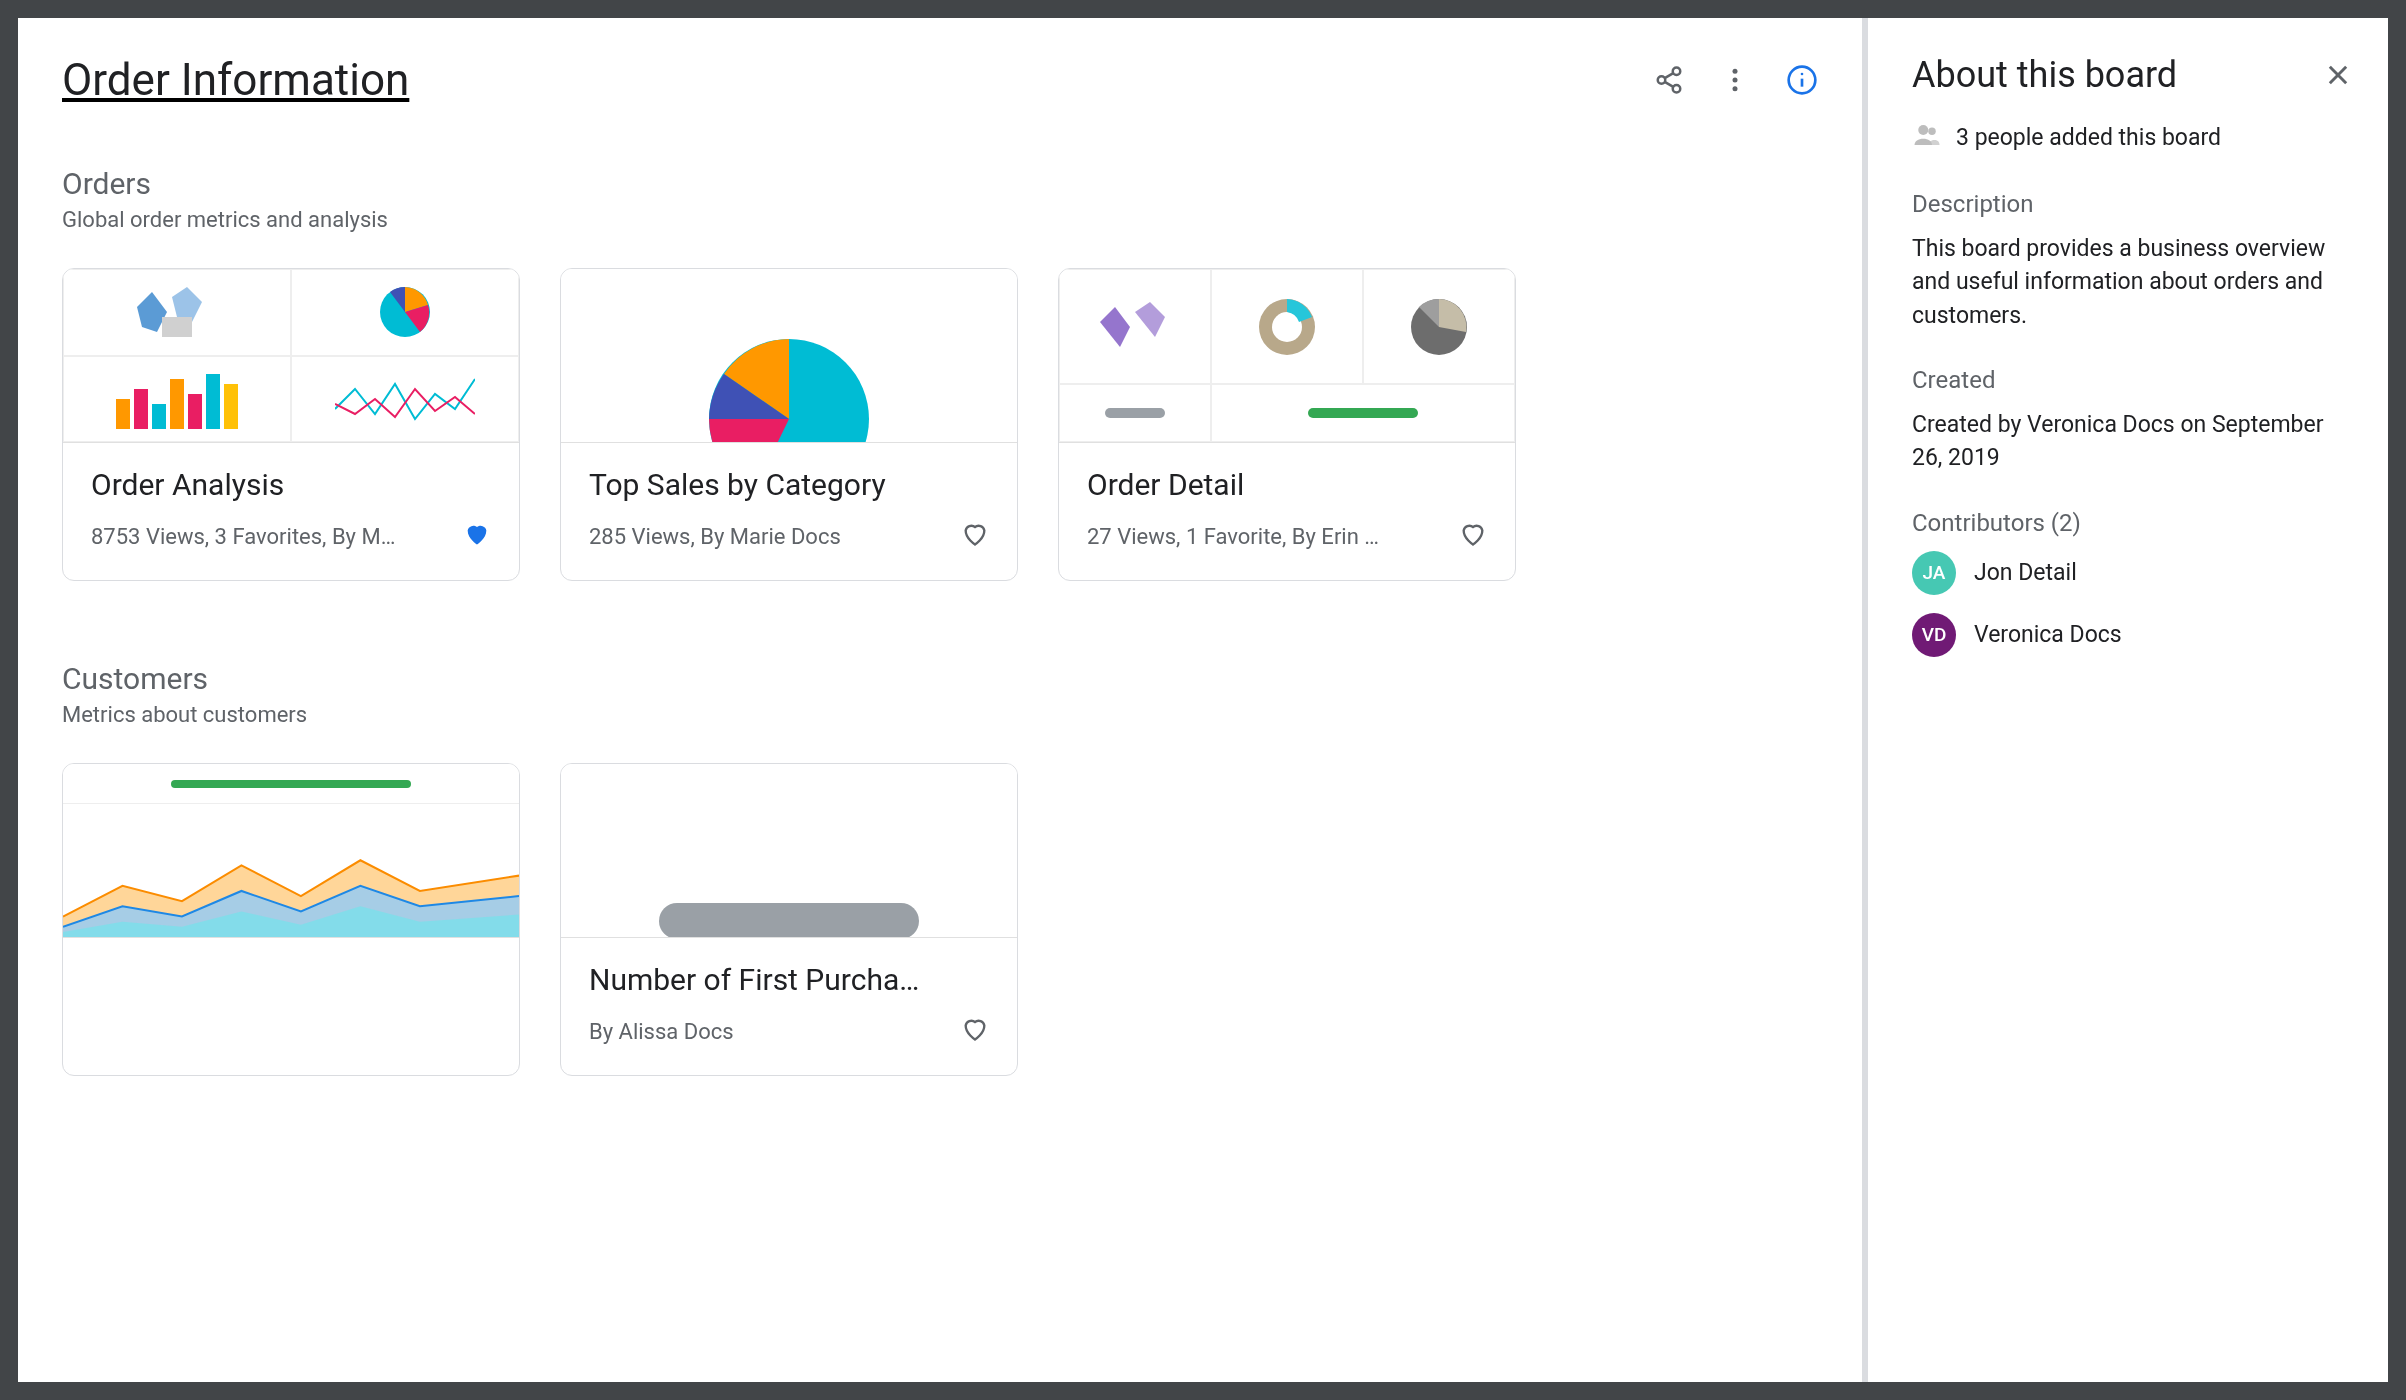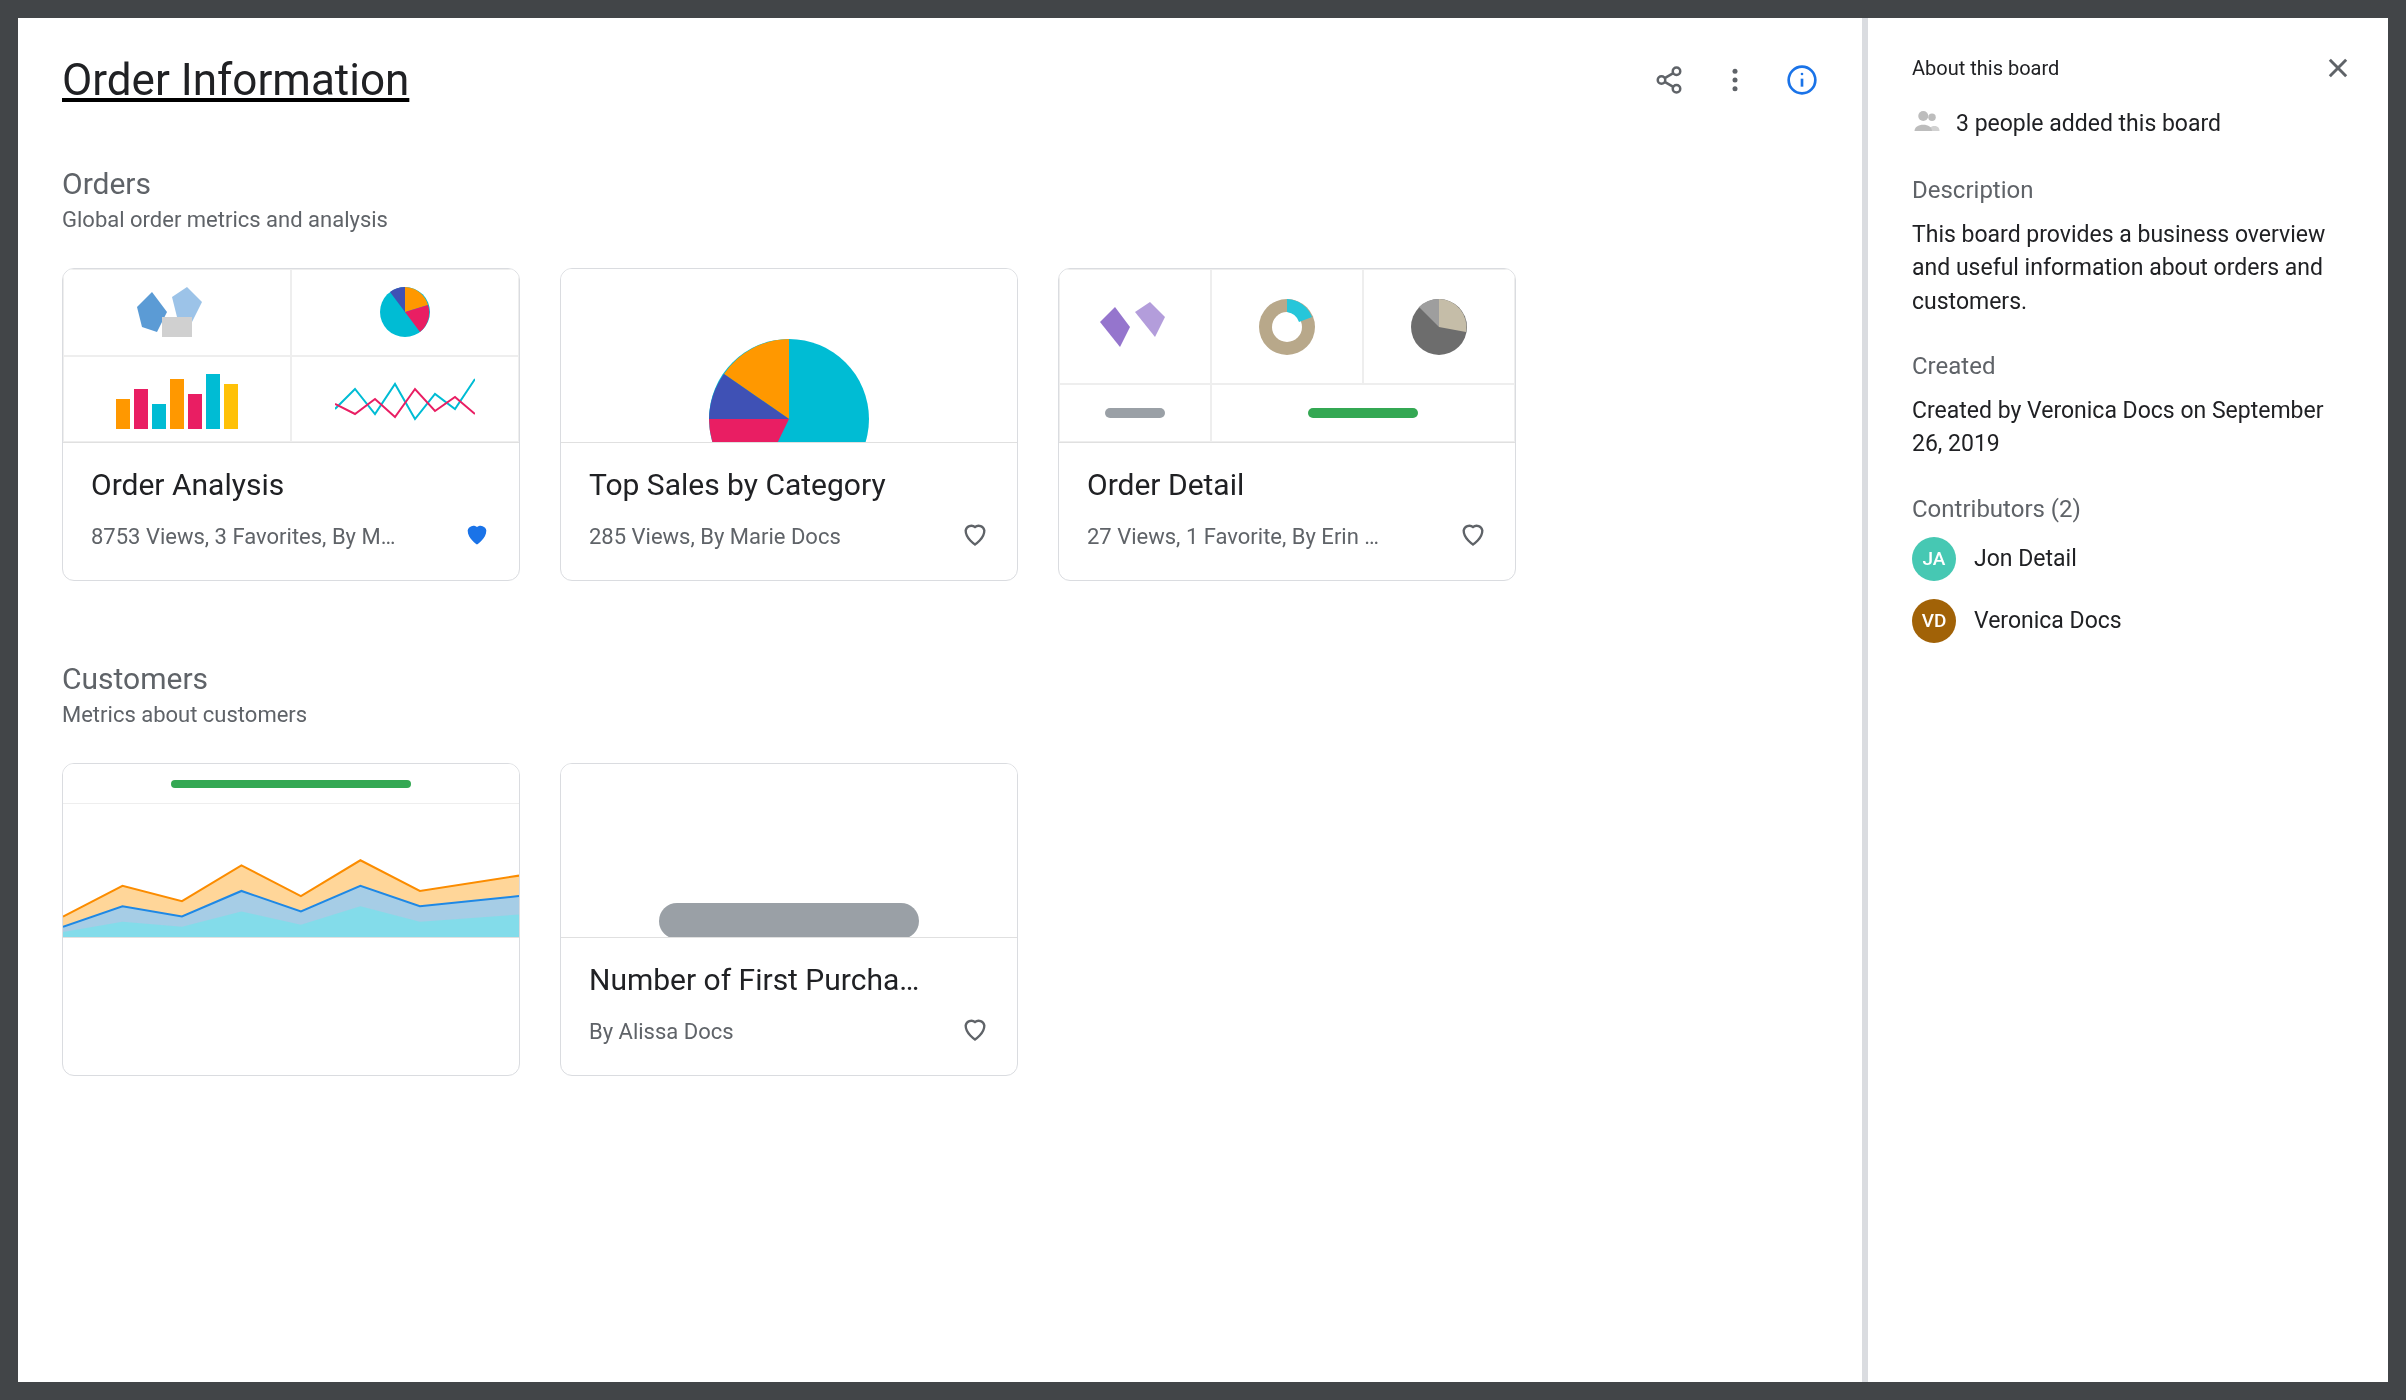--- a/index.html
+++ b/index.html
@@ -88,21 +88,21 @@
     .sidebar {
       width: 520px;
       padding: 36px 36px 36px 44px;
     }
     .sidebar-header {
       display: flex;
       justify-content: space-between;
       align-items: center;
       margin-bottom: 24px;
     }
-    .sidebar-title { font-size: 20px; color: #202124; font-weight: 400; }
+    .sidebar-title { font-size: 36px; color: #202124; font-weight: 400; }
     .added-row { display: flex; align-items: center; gap: 14px; margin-bottom: 36px; color: #5f6368; text-align: right; }
     .added-text { font-size: 23px; color: #202124; }
     .sb-label { font-size: 24px; color: #5f6368; margin-bottom: 14px; }
     .sb-text { font-size: 23px; color: #202124; line-height: 1.45; margin-bottom: 34px; }
     .contrib { display: flex; align-items: center; gap: 18px; margin-bottom: 18px; }
     .avatar { width: 44px; height: 44px; border-radius: 50%; color: #fff; display: flex; align-items: center; justify-content: center; font-size: 19px; font-weight: 500; }
     .contrib-name { font-size: 23px; color: #202124; }
 
     
     .pv1 { display: grid; grid-template-columns: 1fr 1fr; grid-template-rows: 1fr 1fr; width:100%; height:100%;}
@@ -328,17 +328,17 @@
     <div class="sb-label">Description</div>
     <div class="sb-text">This board provides a business overview and useful information about orders and customers.</div>
     <div class="sb-label">Created</div>
     <div class="sb-text">Created by Veronica Docs on September 26, 2019</div>
     <div class="sb-label">Contributors (2)</div>
     <div class="contrib">
       <div class="avatar" style="background:#46c8b3">JA</div>
       <div class="contrib-name">Jon Detail</div>
     </div>
     <div class="contrib">
-      <div class="avatar" style="background:#a16207">VD</div>
+      <div class="avatar" style="background:#701a75">VD</div>
       <div class="contrib-name">Veronica Docs</div>
     </div>
   </div>
 </div>
 
 </body></html>

